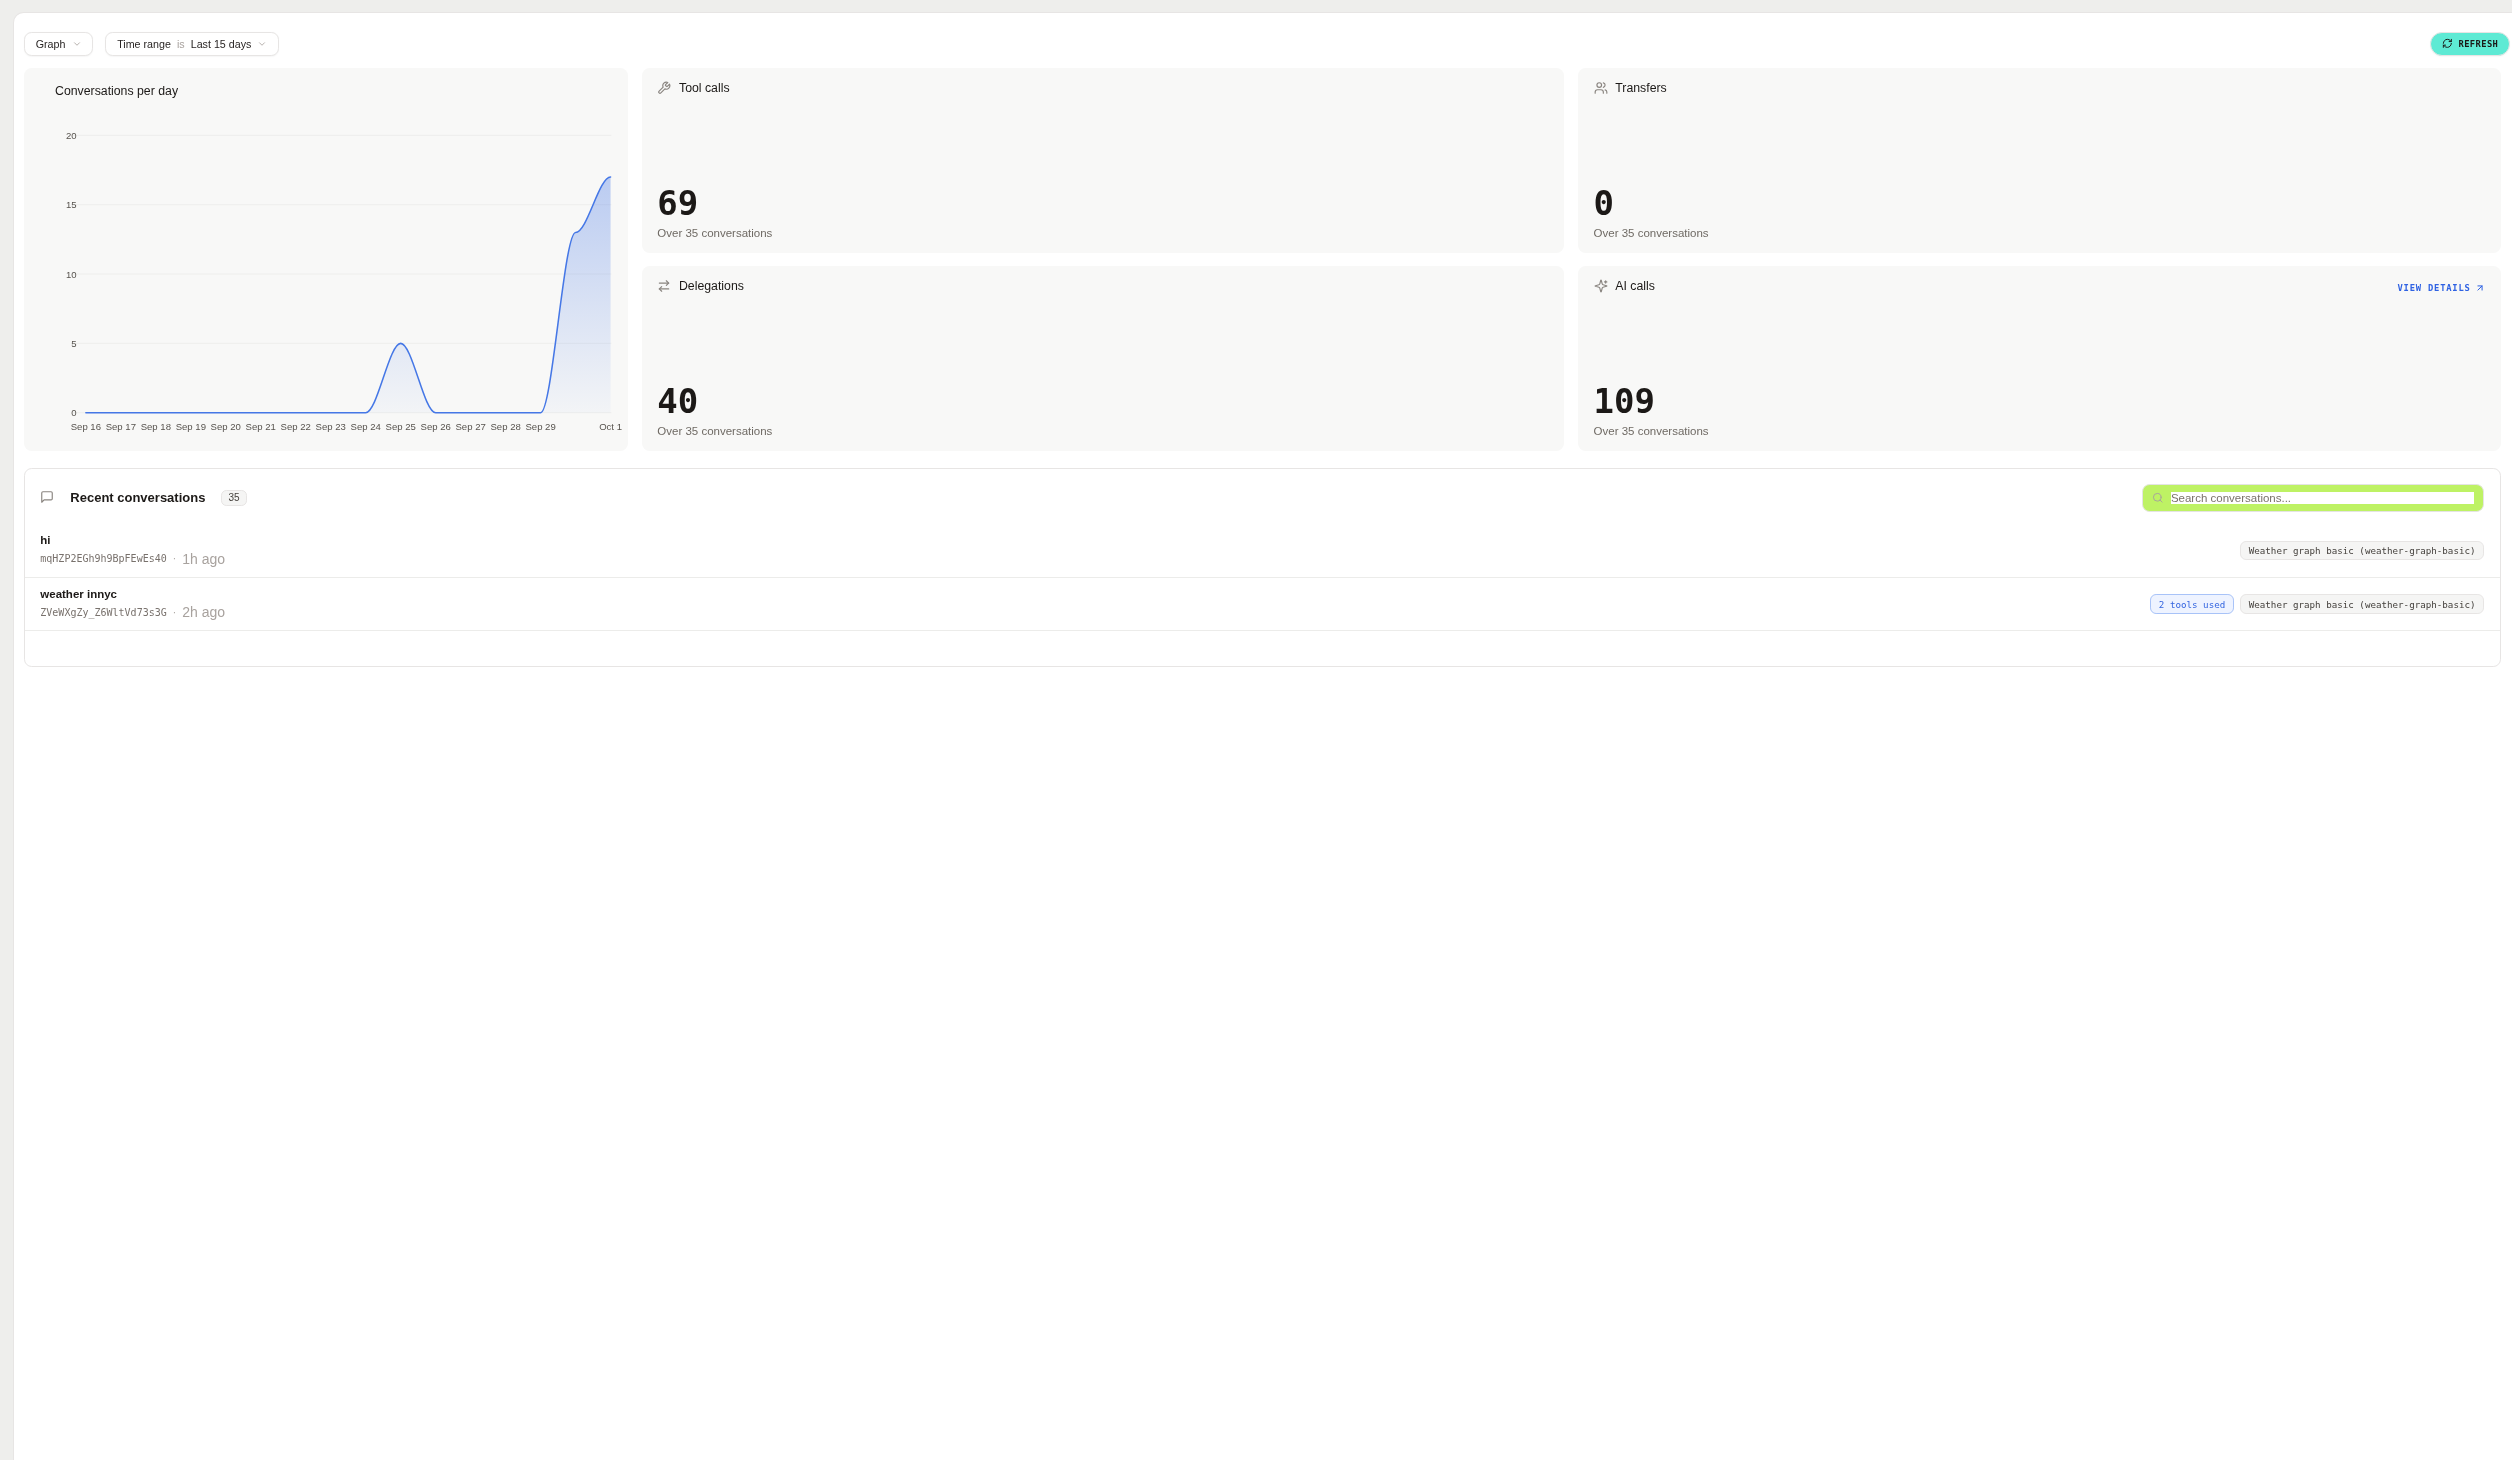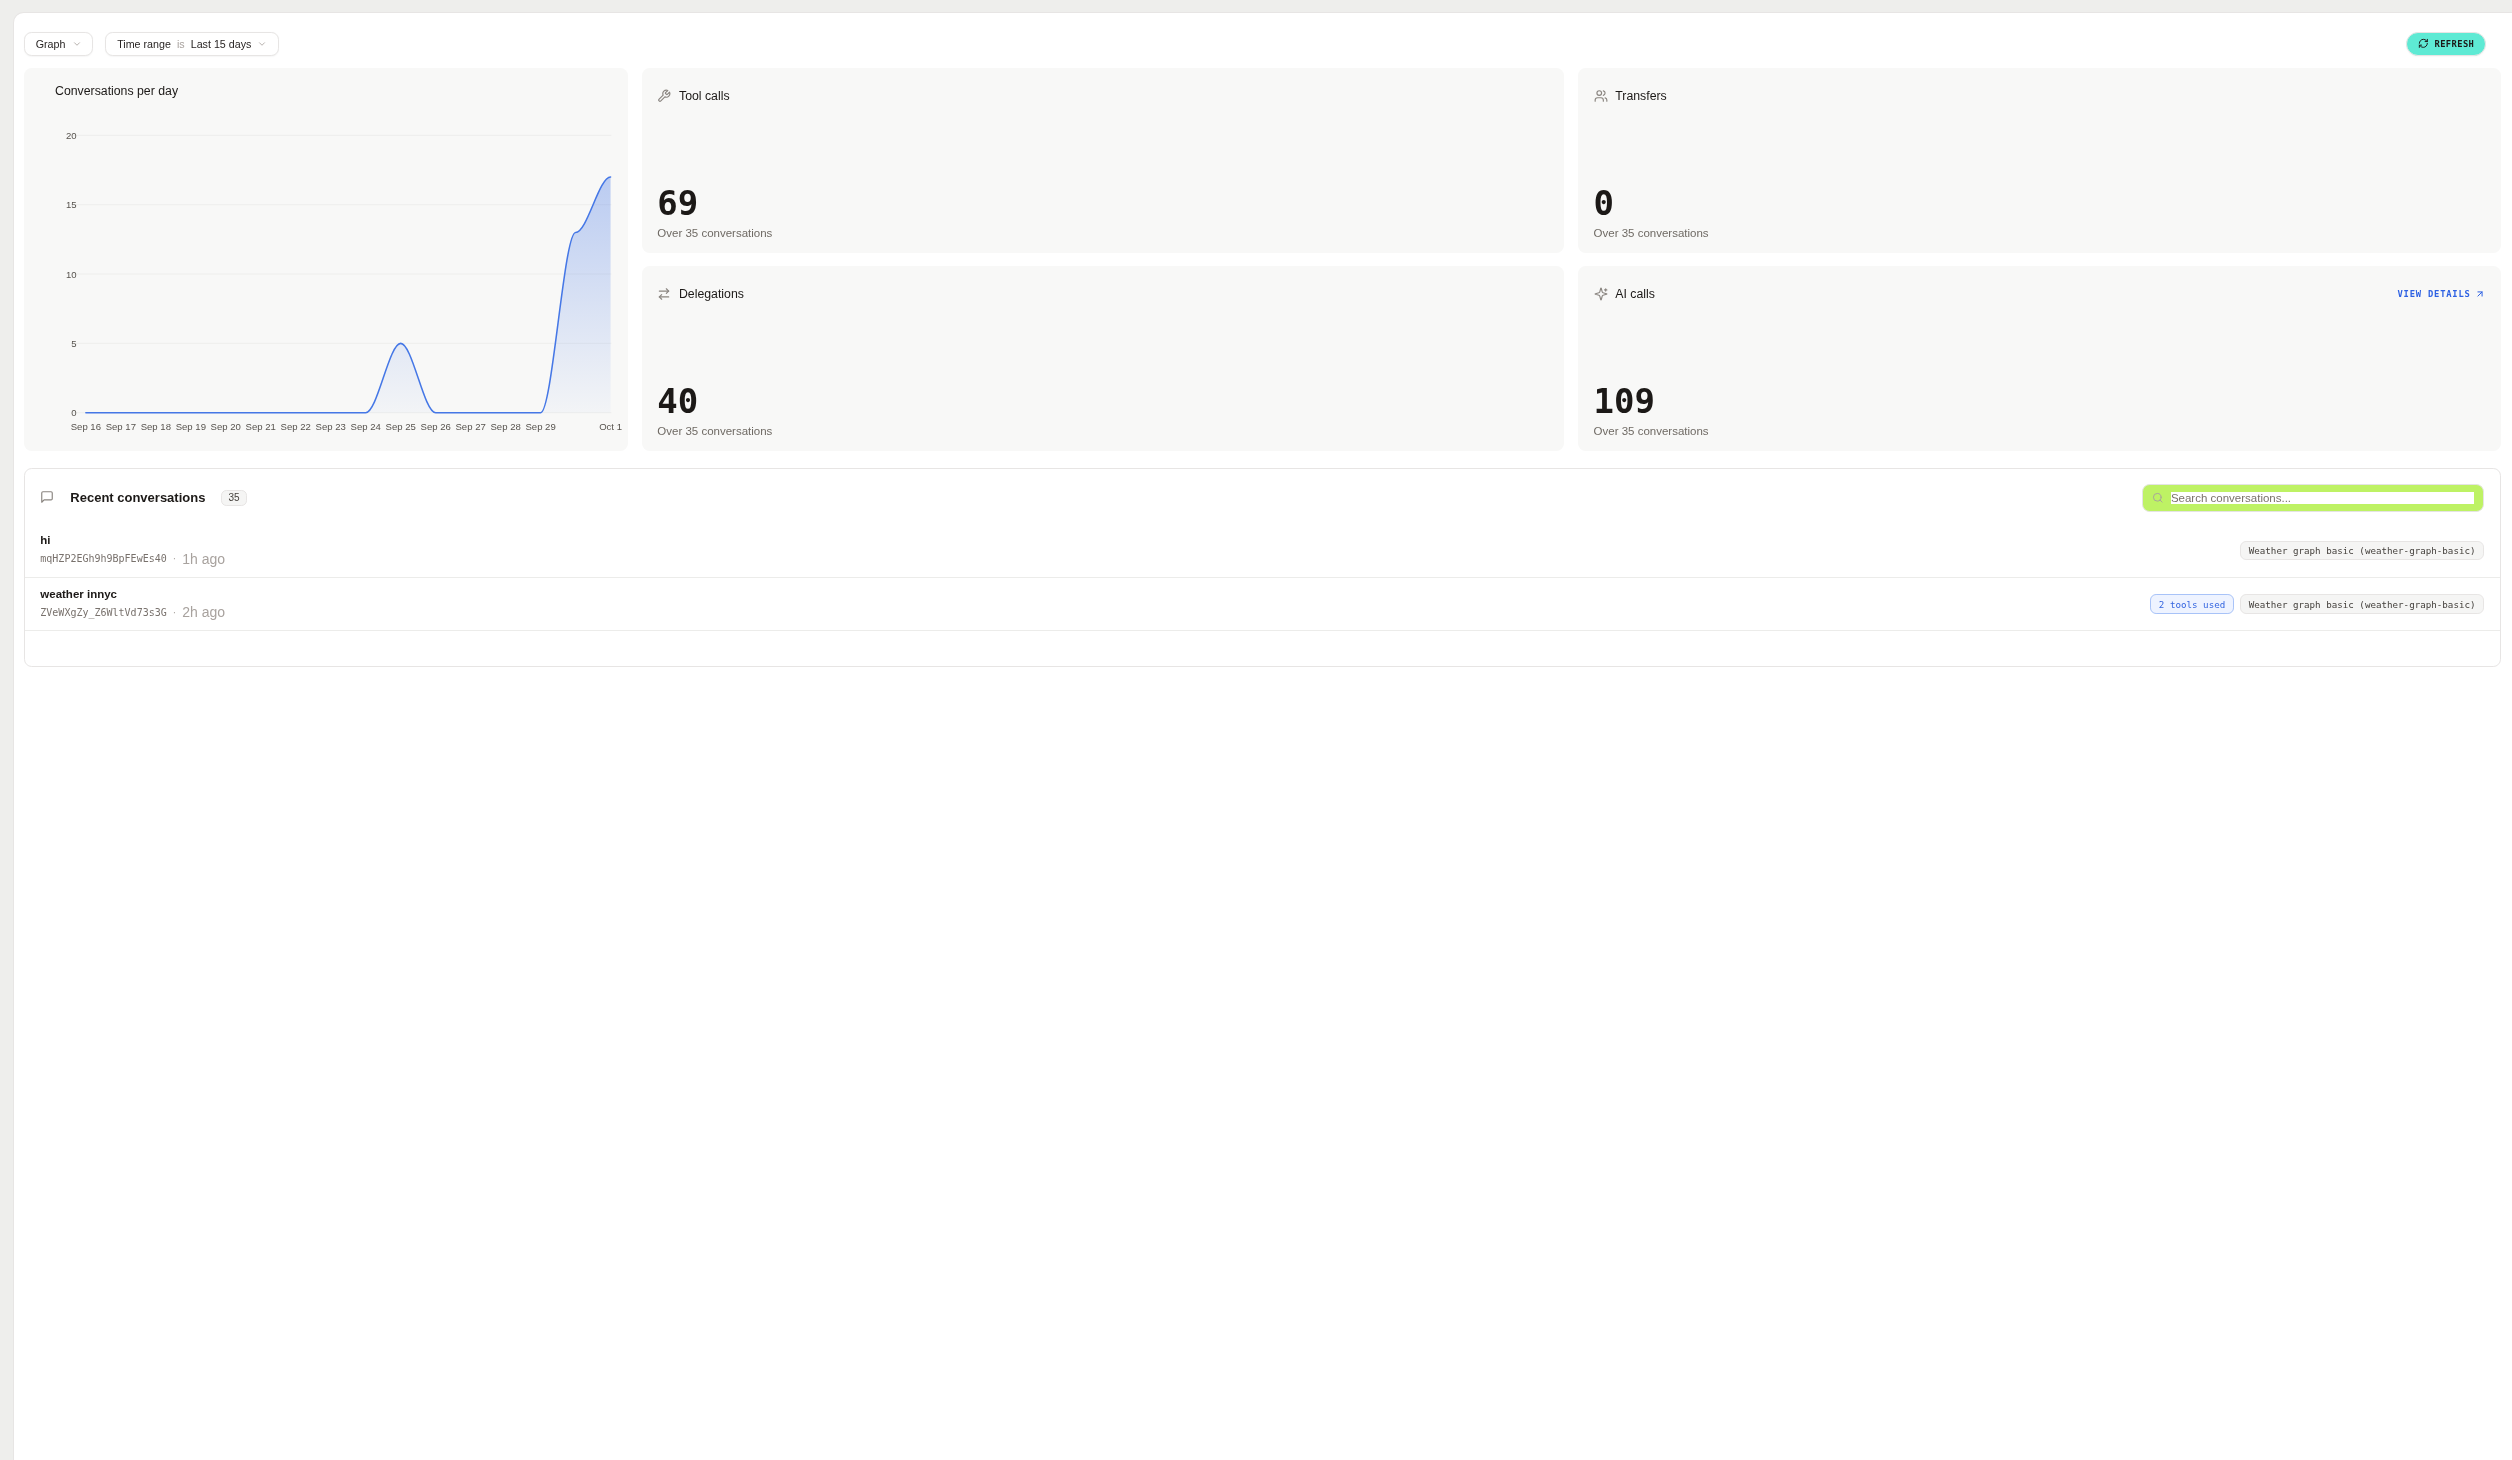--- a/index.html
+++ b/index.html
@@ -9,21 +9,21 @@
   .content { position:absolute; left:13px; top:11.5px; right:0; bottom:0; background:#ffffff;
              border-top-left-radius:10.7px; border-left:0.8px solid #e7e5e4; border-top:0.8px solid #e7e5e4; }
 
   
   .app-header { height:27px; display:flex; align-items:center; padding:0 14px; border-bottom:0.8px solid #ececea; }
   .icon-btn { background:none; border:none; cursor:pointer; display:flex; align-items:center; color:#44403c; padding:1.5px; }
   .vsep { width:0.8px; height:12.3px; background:#e7e5e4; margin:0 9.2px; }
   .page-title { font-size:11px; font-weight:700; color:#1c1917; }
 
   
-  .toolbar { display:flex; align-items:flex-end; padding:19px 26px 0 10px; }
+  .toolbar { display:flex; align-items:flex-end; padding:19px 2px 0 10px; }
   .pill-btn { display:flex; align-items:center; gap:6.1px; height:24.5px; padding:0 10.7px; background:#fff;
               border:0.8px solid #e7e5e4; border-radius:7.7px; font-size:10.7px; color:#292524; cursor:pointer;
               box-shadow:0 0.8px 1.5px rgba(0,0,0,0.04); font-family:"Liberation Sans", sans-serif; }
   .pill-btn + .pill-btn { margin-left:12.3px; }
   .muted { color:#a8a29e; }
   .refresh-btn { margin-left:auto; display:flex; align-items:center; gap:6.1px; height:24.5px; padding:0 10.7px;
                  background:#5eead4; border:0.8px solid #e7e5e4; border-radius:12.3px; cursor:pointer;
                  font-family:"DejaVu Sans Mono", monospace; font-size:8.8px; font-weight:700; letter-spacing:0.4px;
                  color:#1c1917; box-shadow:0 0.8px 1.5px rgba(0,0,0,0.04); }
 
@@ -35,21 +35,21 @@
 
   
   .grid { display:grid; grid-template-columns:604px 1fr 1fr; grid-template-rows:185px 185px;
           column-gap:14px; row-gap:13px; margin:12.3px 11.5px 0 10px; }
   .card { background:#f8f8f7; border-radius:7.7px; }
   .chart-card { grid-row:1 / 3; position:relative; }
   .chart-card h2 { font-size:12.3px; font-weight:500; color:#1c1917; position:absolute; left:31px; top:15.3px; }
   .chart-card svg { position:absolute; inset:0; }
 
   .stat { display:flex; flex-direction:column; padding:13px 15.3px 14px 15.3px; }
-  .stat-head { display:flex; align-items:center; gap:7.7px;margin-top:8px; }
+  .stat-head { display:flex; align-items:flex-end; gap:7.7px; }
   .stat-head .s-icon { color:#8a8580; display:flex; }
   .stat-label { font-size:12.3px; font-weight:500; color:#1c1917; }
   .view-details { margin-left:auto; display:flex; align-items:center; gap:4.6px; border:none; background:none; cursor:pointer;
                   font-family:"DejaVu Sans Mono", monospace; font-size:8.8px; font-weight:700; letter-spacing:0.8px; color:#2f62e3; }
   .stat-value { margin-top:auto; font-family:"DejaVu Sans Mono", monospace; font-weight:700; font-size:34px; line-height:1; color:#1c1917; }
   .stat-sub { margin-top:7px; font-size:11.5px; color:#6f6a64; }
 
   
   .recent { margin:17px 11.5px 0 10px; background:#fff; border:0.8px solid #e7e5e4; border-radius:7.7px; height:199px; overflow:hidden; }
   .recent-head { display:flex; align-items:center; padding:14.6px 15.3px 12.3px 15.3px; }

